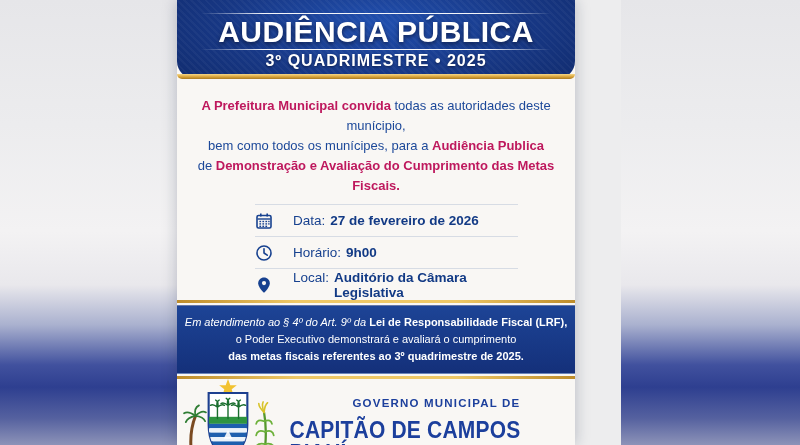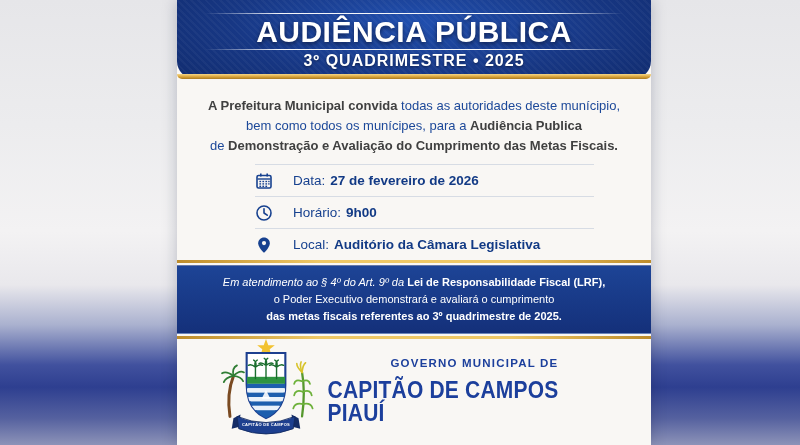--- a/index.html
+++ b/index.html
@@ -12,21 +12,21 @@
     position:absolute;top:0;height:445px;width:179px;
     background:linear-gradient(180deg,
       #e6e6e9 0%, #ececee 28%, #f3f2f3 52%, #e9e8ec 64%,
       #aab1cf 73%, #41519e 82%, #2e3f90 87%, #55619f 94%, #8d93b8 100%);
   }
   .bg-strip.left{left:0;}
   .bg-strip.right{right:0;}
 
   
   .poster{
-    position:absolute;left:177px;top:0;width:474px;height:445px;
+    position:absolute;left:177px;top:0;width:398px;height:445px;
     background:#f9f7f4;display:flex;flex-direction:column;
     box-shadow:0 0 14px rgba(20,30,60,.25);
   }
 
   
   .header{
     position:relative;height:79px;flex:0 0 auto;
     background:radial-gradient(ellipse 70% 120% at 50% 30%, #2150b0 0%, #173784 55%, #102a6b 100%);
     border-radius:0 0 18px 18px;
     display:flex;flex-direction:column;align-items:center;
@@ -52,21 +52,21 @@
   }
   .hdr-gold{
     position:absolute;bottom:0;left:0;right:0;height:5px;
     background:linear-gradient(180deg,#f6d787 0%,#d9a43a 55%,#aa7a20 100%);
     border-radius:0 0 18px 18px;
   }
 
   
   .intro{margin-top:17px;text-align:center;color:#1c4899;font-size:13px;line-height:20px;}
   .intro p{margin:0;}
-  .intro b{color:#404040;}
+  .intro b{color:#be185d;}
 
   
   .details{margin:8px 57px 0 78px;}
   .drow{
     display:flex;align-items:center;height:31px;gap:20px;
     border-top:1px solid rgba(23,65,143,.15);
   }
   .drow .rowtext{display:flex;align-items:baseline;gap:5px;font-size:13.5px;color:#17418f;}
   .drow b{color:#123a85;}
   .dicon{flex:0 0 auto;display:block;}

